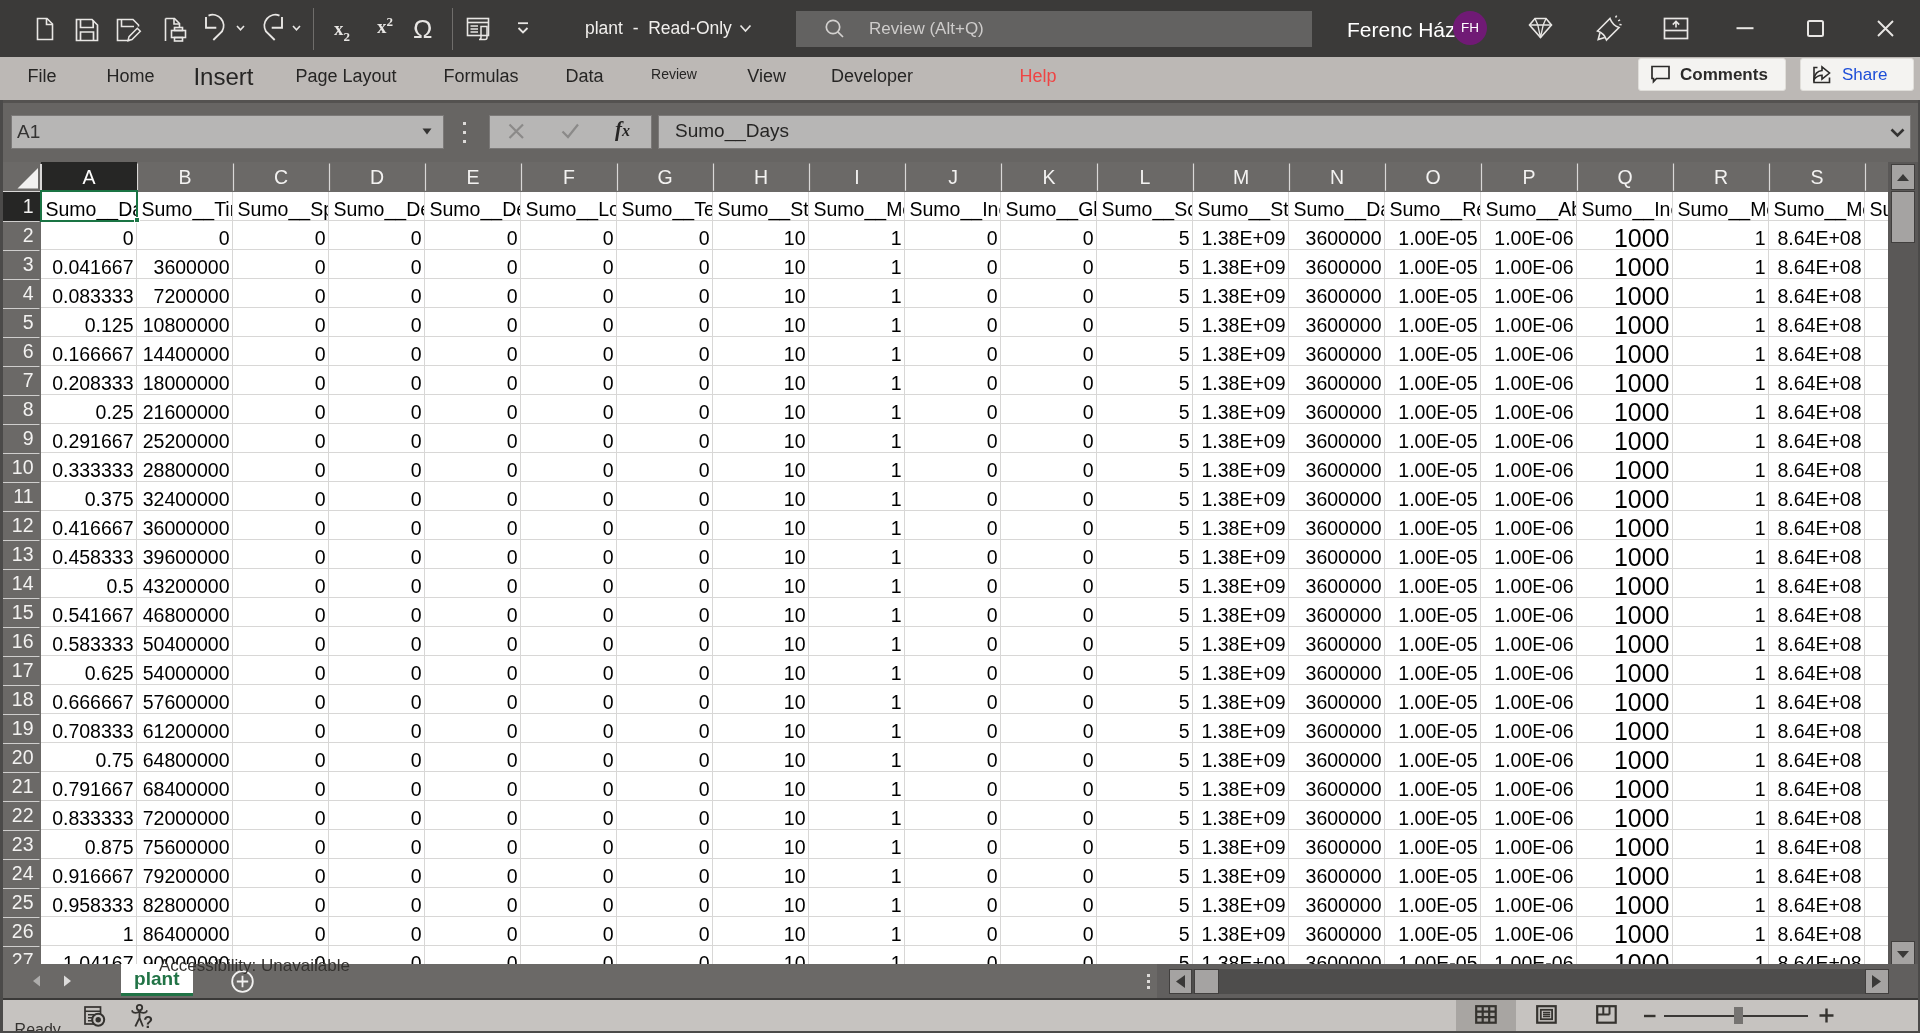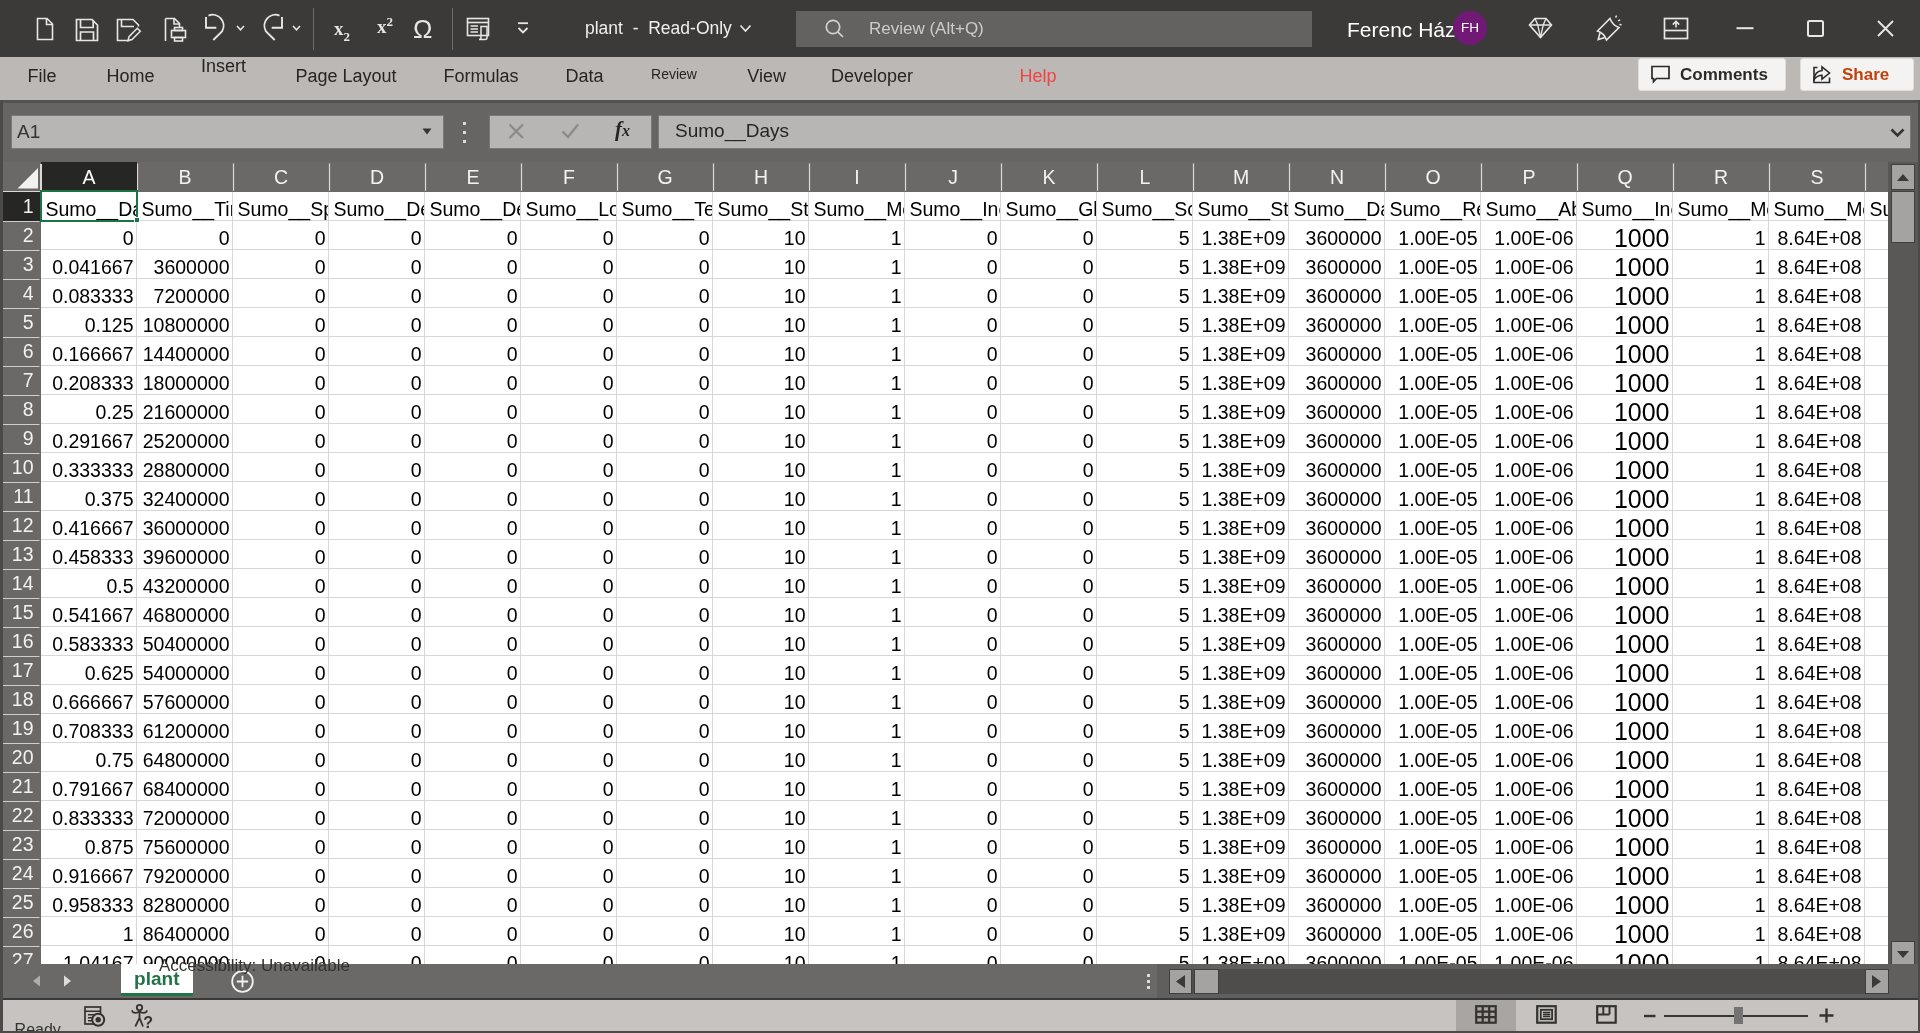--- a/index.html
+++ b/index.html
@@ -90,39 +90,39 @@
     </svg>
 <svg class="a" style="left:1807px;top:20px" width="17" height="17" viewBox="0 0 17 17" fill="none">
       <rect x="1" y="1" width="15" height="15" rx="1.5" stroke="#e8e6e4" stroke-width="2"></rect>
     </svg>
 <svg class="a" style="left:1877px;top:20px" width="17" height="17" viewBox="0 0 17 17" fill="none">
       <path d="M1 1 L16 16 M16 1 L1 16" stroke="#e8e6e4" stroke-width="1.9"></path>
     </svg>
 <div class="a" style="left:0;top:57px;width:1920px;height:42.5px;background:#bcb8b5"></div>
 <div class="a" style="left:42px;top:66px;transform:translateX(-50%);color:#262524;font-size:18px">File</div>
 <div class="a" style="left:130.5px;top:66px;transform:translateX(-50%);color:#262524;font-size:18px">Home</div>
-<div class="a" style="left:223.4px;top:56px;transform:translateX(-50%);color:#262524;font-size:18px">Insert</div>
+<div class="a" style="left:223.4px;top:63px;transform:translateX(-50%);color:#262524;font-size:24px">Insert</div>
 <div class="a" style="left:346px;top:66px;transform:translateX(-50%);color:#262524;font-size:18px">Page Layout</div>
 <div class="a" style="left:481px;top:66px;transform:translateX(-50%);color:#262524;font-size:18px">Formulas</div>
 <div class="a" style="left:584.6px;top:66px;transform:translateX(-50%);color:#262524;font-size:18px">Data</div>
 <div class="a" style="left:674px;top:66px;transform:translateX(-50%);color:#262524;font-size:14px">Review</div>
 <div class="a" style="left:766.7px;top:66px;transform:translateX(-50%);color:#262524;font-size:18px">View</div>
 <div class="a" style="left:872px;top:66px;transform:translateX(-50%);color:#262524;font-size:18px">Developer</div>
 <div class="a" style="left:1038px;top:66px;transform:translateX(-50%);color:#ef4444;font-size:18px">Help</div>
 <div class="a" style="left:1638px;top:57.7px;width:148px;height:33.3px;background:#f4f3f1;border:1px solid #e0deda;border-radius:3px"></div>
 <svg class="a" style="left:1650px;top:65px" width="22" height="19" viewBox="0 0 22 19" fill="none">
       <path d="M2 1.5 h17 v12 h-12.5 l-3 3.2 v-3.2 h-1.5 Z" stroke="#2b2a29" stroke-width="1.7"></path>
     </svg>
 <div class="a" style="left:1680px;top:65px;color:#2b2a29;font-size:17px;font-weight:600">Comments</div>
 <div class="a" style="left:1800px;top:57.7px;width:114px;height:33.3px;background:#f4f3f1;border:1px solid #e0deda;border-radius:3px"></div>
 <svg class="a" style="left:1812px;top:64px" width="22" height="20" viewBox="0 0 22 20" fill="none">
       <path d="M10 6.5 c-5 0.5 -7.5 4 -8 9 c2.2 -2.8 4.5 -4.2 8 -4.3 V15 l7.5 -6 L10 3 Z" stroke="#2b2a29" stroke-width="1.6"></path>
       <path d="M5.5 3.5 H2 V18.5 H17.5 V13.5" stroke="#2b2a29" stroke-width="1.6"></path>
     </svg>
-<div class="a" style="left:1842px;top:65px;color:#c2410c;font-size:17px;font-weight:700">Share</div>
+<div class="a" style="left:1842px;top:65px;color:#1d4ed8;font-size:17px;font-weight:400">Share</div>
 <div class="a" style="left:0;top:99.5px;width:1920px;height:62.5px;background:#676563"></div>
 <div class="a" style="left:0;top:99.5px;width:1920px;height:3px;background:#545250"></div>
 <div class="a" style="left:11px;top:114.5px;width:433px;height:34px;background:#b7b6b5;border:1px solid #7b7978"></div>
 <div class="a" style="left:17px;top:121px;font-size:19px;color:#343332">A1</div>
 <svg class="a" style="left:422px;top:128px" width="11" height="8" viewBox="0 0 11 8" fill="none">
       <path d="M0.5 0.5 L5 6.5 L9.5 0.5 Z" fill="#343332"></path>
     </svg>
 <div class="a" style="left:463px;top:121.5px;width:3.4px;height:3.4px;background:#dddbd9"></div>
 <div class="a" style="left:463px;top:130.5px;width:3.4px;height:3.4px;background:#dddbd9"></div>
 <div class="a" style="left:463px;top:139.5px;width:3.4px;height:3.4px;background:#dddbd9"></div>

